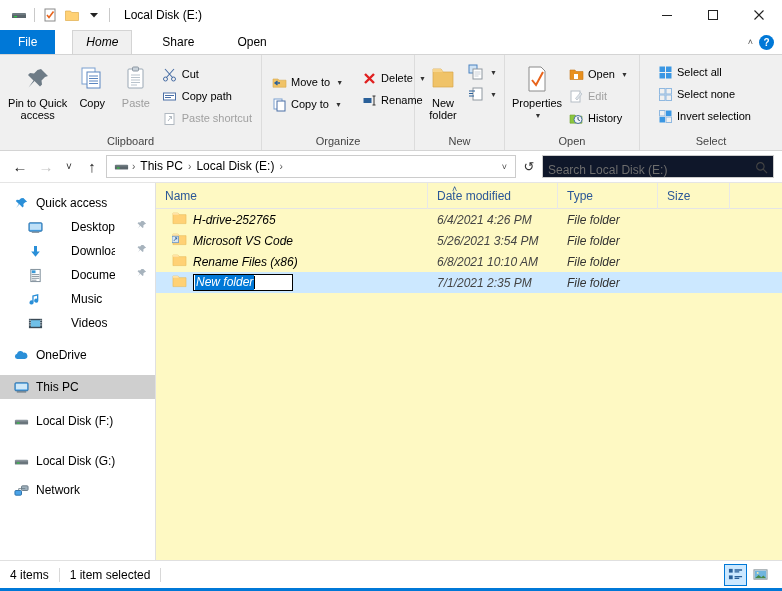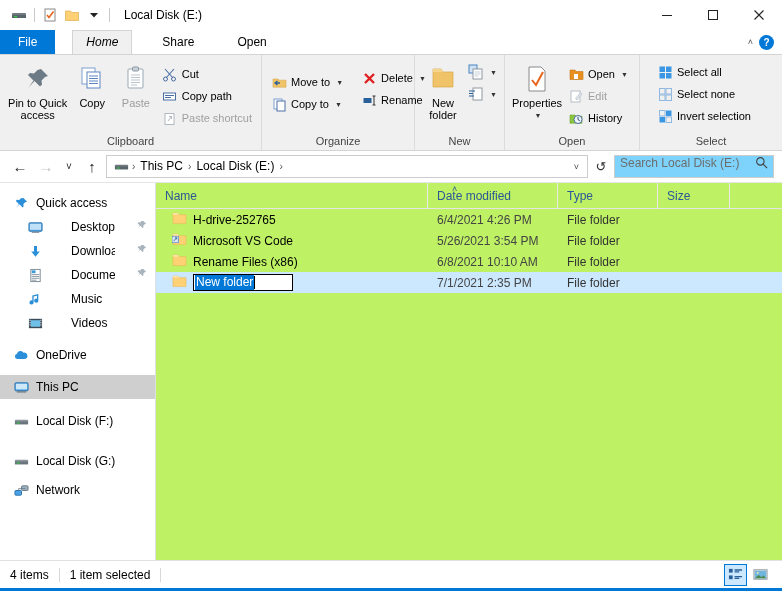--- a/index.html
+++ b/index.html
@@ -71,57 +71,57 @@
             justify-content: center; font-size: 15px; color: #1c1c1c; }
   .navbtn.dim { color: #c4c4c4; }
   .navbtn.small { width: 18px; font-size: 10px; }
   .addrbox { flex: 1; height: 23px; border: 1px solid #ccc; background: #fff;
              display: flex; align-items: center; padding: 0 2px 0 5px; }
   .crumb { font-size: 12px; padding: 0 4px; line-height: 21px; }
   .crumb-sep { color: #555; font-size: 10px; padding: 0 1px; }
   .addr-caret { margin-left: auto; padding: 0 6px; font-size: 9px; color: #444; }
   .refresh { width: 22px; height: 23px; display: flex; align-items: center;
              justify-content: center; font-size: 13px; color: #333; }
-  .searchbox { width: 160px; height: 23px; border: 1px solid #ccc; background: #7dd3fc;
-               display: flex; align-items: flex-start; padding: 0 5px; }
+  .searchbox { width: 232px; height: 23px; border: 1px solid #ccc; background: #0f172a;
+               display: flex; align-items: flex-end; padding: 0 5px; }
   .searchbox .ph { font-size: 12px; color: #6d6d6d; flex: 1; }
 
   
   .body { flex: 1; display: flex; min-height: 0; border-top: 1px solid #e5e5e5; }
 
   
   .sidebar { width: 156px; flex: none; background: #fff;
              border-right: 1px solid #e0e0e0; padding-top: 8px; overflow: hidden; }
   .navitem { height: 24px; display: flex; align-items: center; font-size: 12px;
              padding-right: 8px; position: relative; }
   .navitem.sel { background: #cfcfcf; }
   .navitem .ico { width: 18px; height: 16px; display: flex; align-items: center;
                   justify-content: center; flex: none; margin-right: 6px; }
   .navitem .lbl { white-space: nowrap; overflow: hidden; }
   .navitem .pin { margin-left: auto; opacity: .75; }
   .lvl0 { padding-left: 12px; }
   .lvl1 { padding-left: 26px; gap: 21px; }
 
   
   .filelist { flex: 1; display: flex; flex-direction: column; min-width: 0;
-              background: #bef264; }
+              background: #fef9c3; }
   .colhdr { height: 26px; display: flex; align-items: center; font-size: 12px;
             color: #2b5797; border-bottom: 1px solid #e5e5e5; flex: none;
             position: relative; }
   .col { height: 26px; line-height: 26px; padding-left: 9px;
          border-right: 1px solid #e8e8e8; overflow: hidden; white-space: nowrap; }
   .c-name { width: 272px; } .c-date { width: 130px; }
   .c-type { width: 100px; } .c-size { width: 72px; }
   .c-rest { flex: 1; border-right: none; }
   .sortmark { position: absolute; left: 296px; top: 1px; font-size: 9px;
               color: #2b5797; }
   .rows { flex: 1; overflow: hidden; }
   .row { height: 21px; display: flex; align-items: center; font-size: 12px; }
   .row.selected { background: #cce8ff; }
-  .cell { padding-left: 9px; white-space: nowrap; overflow: hidden; }
+  .cell { padding-left: 9px; white-space: nowrap; overflow: hidden; font-style: italic; }
   .cell.name { width: 272px; display: flex; align-items: center; gap: 6px;
                padding-left: 16px; }
   .cell.date { width: 130px; color: #444; }
   .cell.type { width: 100px; color: #333; }
   .cell.size { width: 72px; color: #333; text-align: right; padding-right: 14px; }
   .renamebox { border: 1px solid #000; background: #fff; height: 17px;
                display: flex; align-items: center; padding: 0 1px;
                min-width: 100px; }
   .renamebox .sel-text { background: #0078d7; color: #fff; font-size: 12px;
                          line-height: 15px; padding: 0 1px; }

